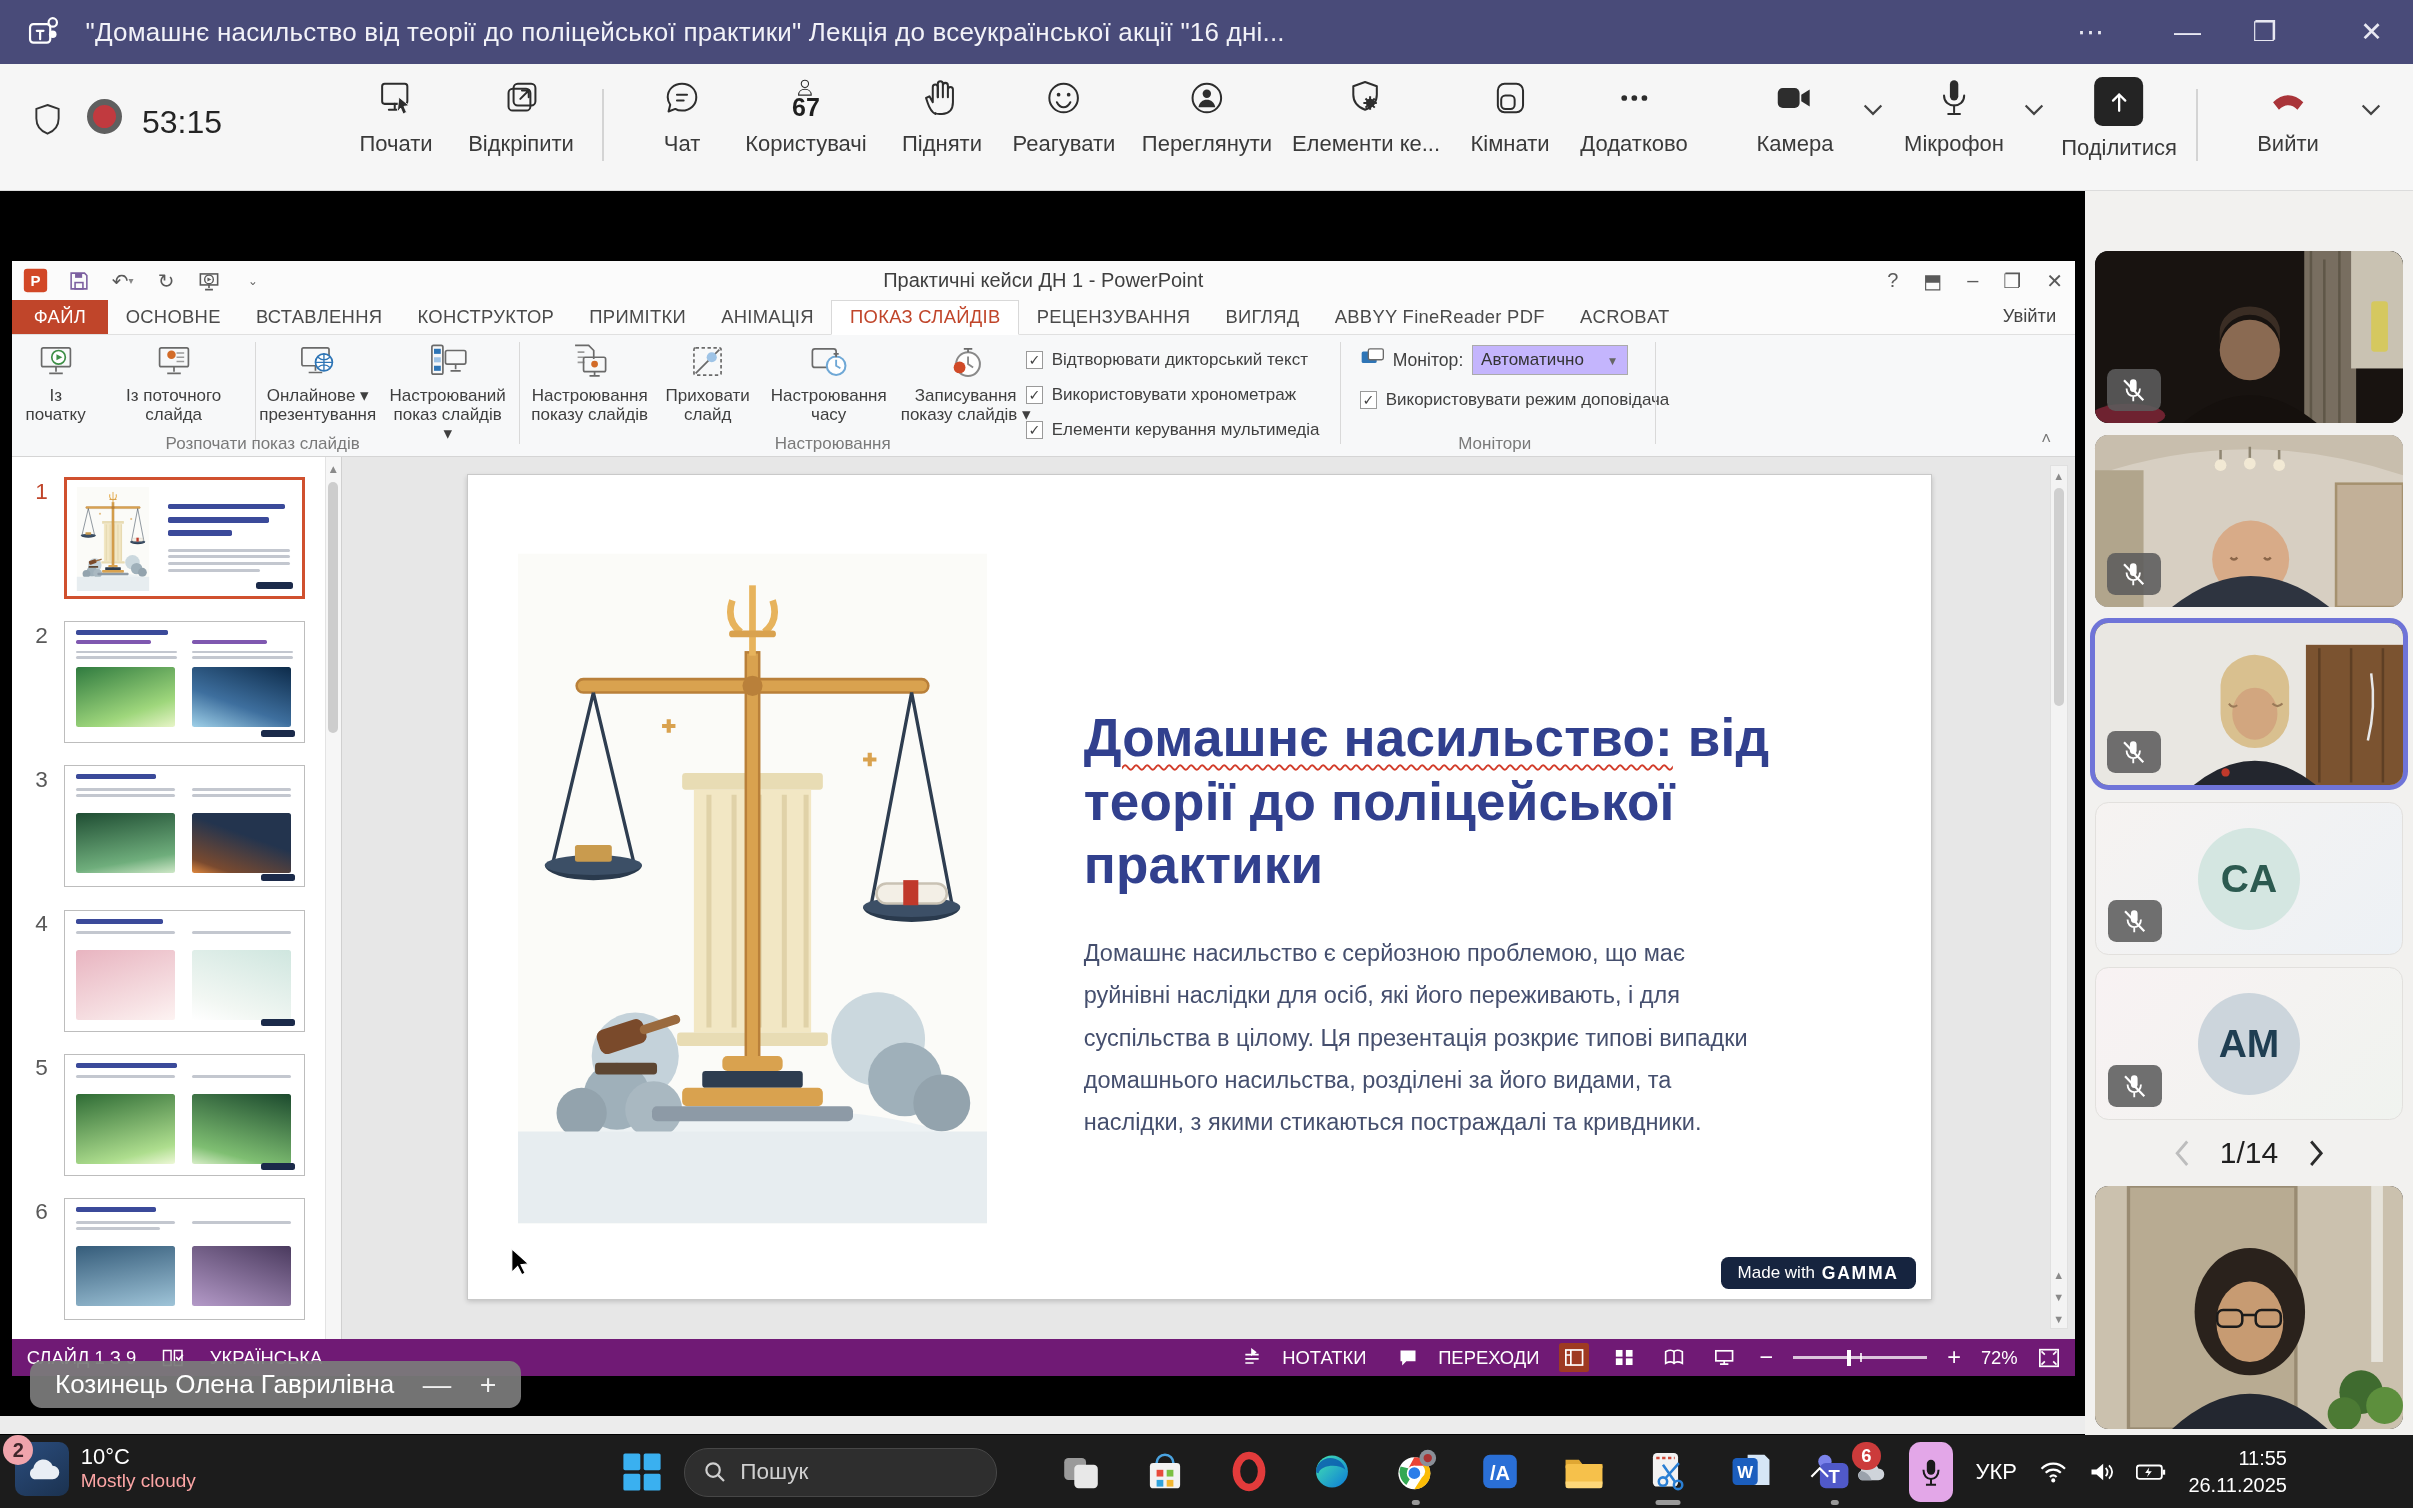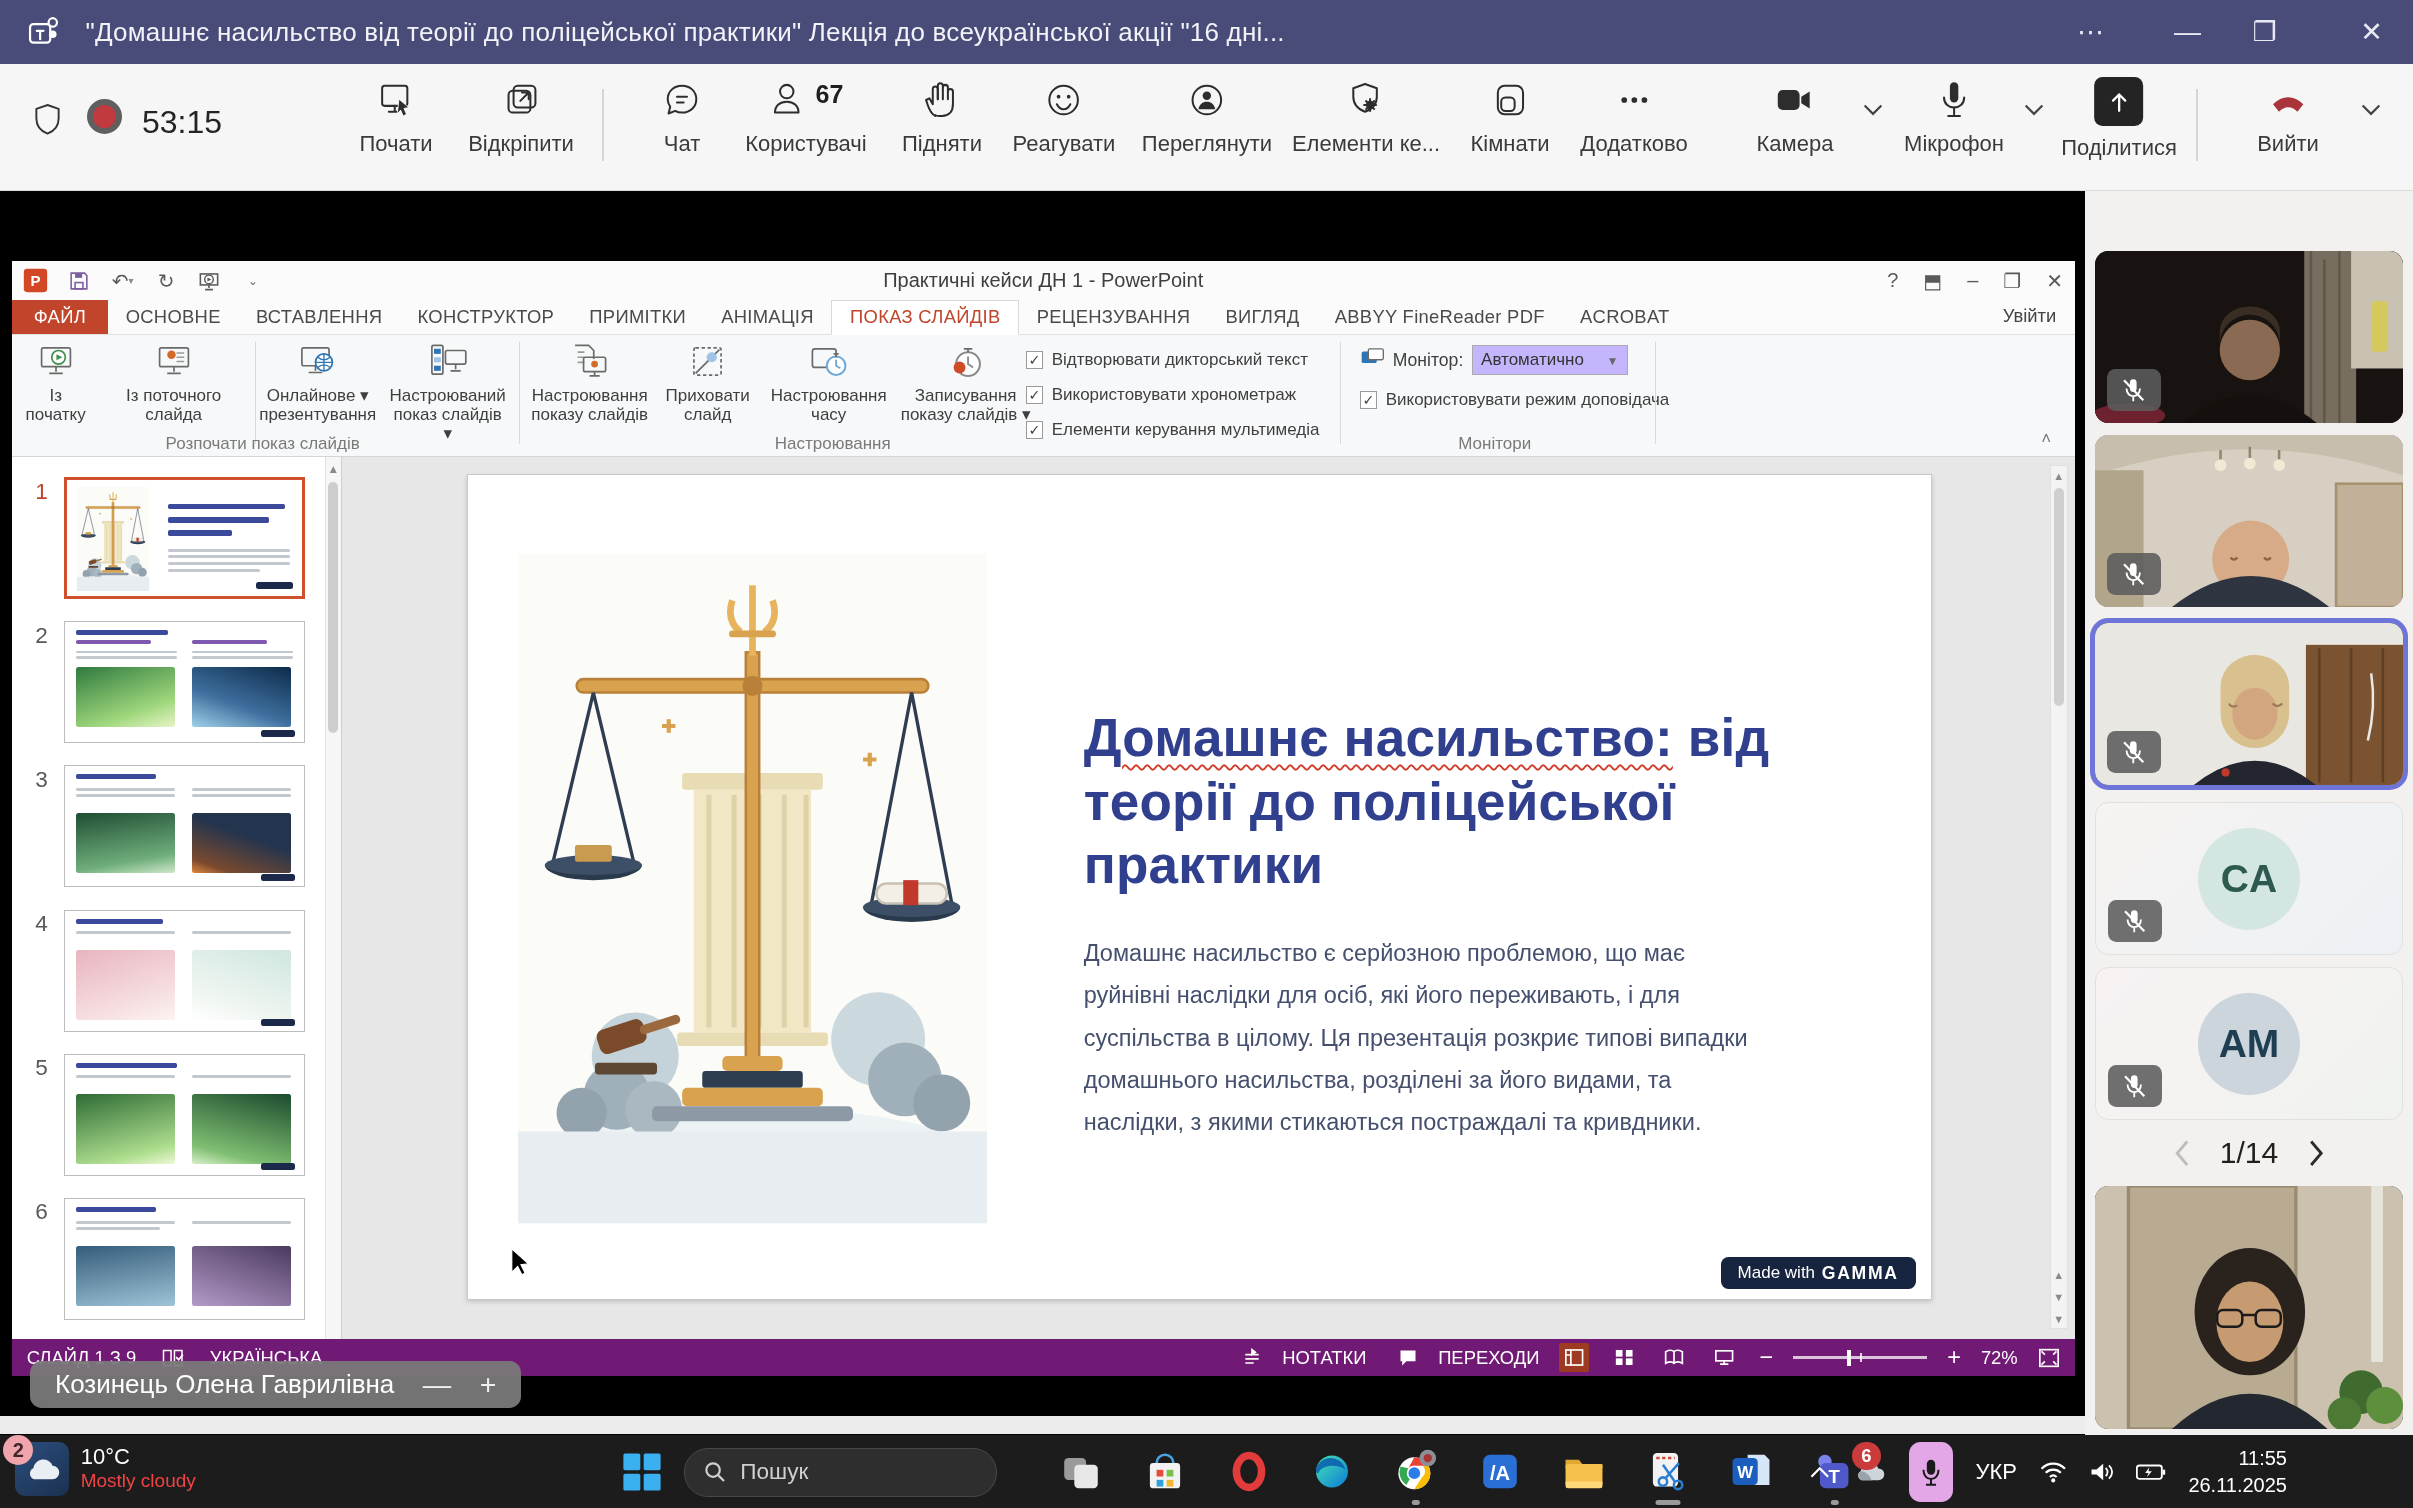--- a/index.html
+++ b/index.html
@@ -14,21 +14,21 @@
   .titlebar .appicon{margin-left:25px;width:37px;height:37px;flex:0 0 auto;}
   .titlebar .ttl{margin-left:23.5px;font-size:26px;letter-spacing:0.2px;color:#f2f2f8;}
   .wctl{position:absolute;top:0;height:64px;display:flex;align-items:center;justify-content:center;
         width:67px;color:#e8e8f2;font-size:27px;}
 
   
   .toolbar{position:absolute;left:0;top:64px;width:2413px;height:127px;background:#f6f6f6;
            border-bottom:0.8px solid #dcdcdc;}
   .tbtn{position:absolute;top:13.4px;display:flex;flex-direction:column;align-items:center;gap:8.4px;
         color:#3a3a3a;font-size:22px;transform:translateX(-50%);white-space:nowrap;}
-  .tbtn .ic{height:45px;display:flex;align-items:center;gap:5px;}
+  .tbtn .ic{height:45px;display:flex;align-items:center;gap:5px;flex-direction:column;}
   .tbtn svg{width:42px;height:42px;}
   .tline{stroke:#2d2d2d;stroke-width:2.4;fill:none;stroke-linecap:round;stroke-linejoin:round;}
   .tfill{fill:#2d2d2d;}
   .tdiv{position:absolute;top:25px;width:1.7px;height:72px;background:#d4d4d4;}
   .chev{position:absolute;top:39px;width:22px;height:13.4px;}
   .cnt{font-weight:700;font-size:25px;color:#1f1f1f;margin-top:-11.7px;}
   .recdot{position:absolute;left:87px;top:35px;width:35px;height:35px;border-radius:50%;
           background:#c13a3f;border:6.7px solid #5f5f5f;}
   .timer{position:absolute;left:142px;top:40px;font-size:32px;color:#242424;}
   .shieldic{position:absolute;left:30px;top:37px;width:35px;height:35px;}
@@ -135,21 +135,21 @@
 
   
   .taskbar{position:absolute;left:0;top:1435px;width:2413px;height:74px;background:#1c1c1c;}
   .weather{position:absolute;left:15px;top:6.7px;display:flex;align-items:center;gap:11.7px;color:#fff;}
   .wtile{position:relative;width:54px;height:54px;border-radius:10px;background:linear-gradient(145deg,#2b4d7e,#1b3250);
          display:flex;align-items:center;justify-content:center;}
   .wbadge{position:absolute;left:-11.7px;top:-6.7px;width:30px;height:30px;border-radius:50%;background:#f0a4ac;
           color:#40262a;font-size:20px;display:flex;align-items:center;justify-content:center;font-weight:700;}
   .wtxt{display:flex;flex-direction:column;line-height:1.2;}
   .wtemp{font-size:22px;color:#fff;}
-  .wcond{font-size:19px;color:#ef4444;}
+  .wcond{font-size:19px;color:#fca5a5;}
   .startbtn{position:absolute;left:620px;top:15px;width:44px;height:44px;}
   .search{position:absolute;left:684px;top:12.6px;width:313px;height:49px;border-radius:24px;background:#2e2e2e;
           border:0.8px solid #474747;display:flex;align-items:center;gap:13.4px;padding:0 18.4px;color:#cfcfcf;font-size:22.6px;}
   .tico{position:absolute;top:13.4px;width:47px;height:47px;transform:translateX(-50%);}
   .rundot{position:absolute;top:65px;width:8.4px;height:5px;border-radius:2.5px;background:#9a9a9a;transform:translateX(-50%);}
   .rundot.wide{width:25px;}
   .tbadge{position:absolute;width:28.5px;height:28.5px;border-radius:50%;background:#cc3b3b;color:#fff;font-size:18.4px;
           display:flex;align-items:center;justify-content:center;font-weight:700;z-index:3;}
   .tray{position:absolute;right:126px;top:0;height:74px;display:flex;align-items:center;gap:22px;color:#fff;}
   .tray svg{display:block;}

